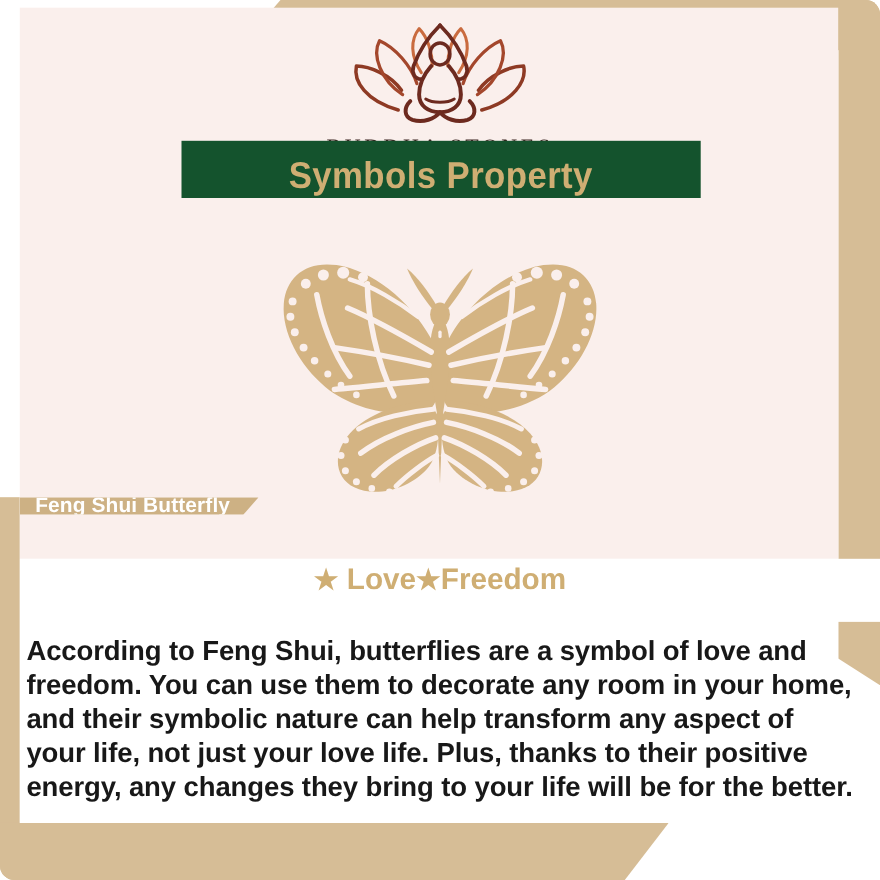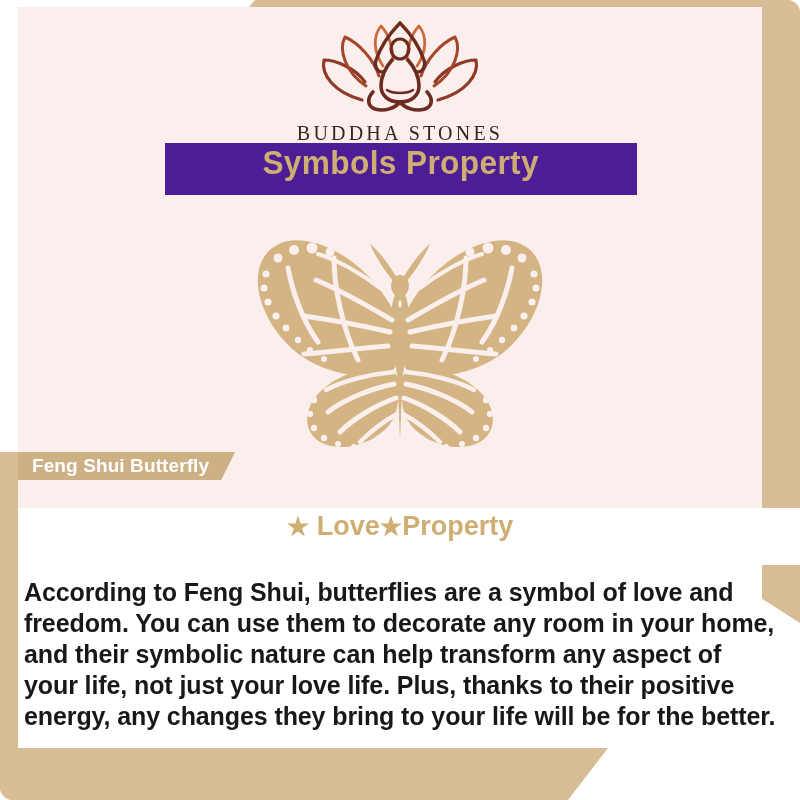--- a/index.html
+++ b/index.html
@@ -85,26 +85,26 @@
     font-size: 20px;
     letter-spacing: 3.2px;
     color: #3a2420;
     font-weight: 400;
   }
 
   
   .title-band {
     position: absolute;
     left: 165px;
-    top: 143px;
+    top: 128px;
     width: 472px;
     height: 52px;
-    background: #4c1d95;
+    background: #14532d;
     display: flex;
-    align-items: flex-start;
+    align-items: flex-end;
     justify-content: center;
   }
   .title-text {
     font-family: "Liberation Sans Narrow", "Liberation Sans", sans-serif;
     font-weight: bold;
     font-size: 34px;
     color: #cfae73;
     letter-spacing: 0.4px;
     transform: scaleX(0.93);
   }
@@ -117,21 +117,21 @@
     width: 356px;
     height: 222px;
   }
   .butterfly-wrap svg { display: block; width: 100%; height: 100%; }
 
   
   .tag {
     position: absolute;
     left: 18px;
     top: 452px;
-    height: 28px;
+    height: 16px;
     background: #cdb184;
     display: flex;
     align-items: center;
     padding: 0 26px 0 14px;
     clip-path: polygon(0 0, 100% 0, calc(100% - 14px) 100%, 0 100%);
   }
   .tag-text {
     font-family: "Liberation Sans Narrow", "Liberation Sans", sans-serif;
     font-weight: bold;
     font-size: 19px;
@@ -329,18 +329,18 @@
   </div>
 
   <div class="tag">
     <span class="tag-text">Feng Shui Butterfly</span>
   </div>
 
   <div class="content-panel"></div>
   <div class="gold-notch"></div>
 
   <div class="subtitle">
-    <span class="star">★</span><span> Love</span><span class="star">★</span><span>Property</span>
+    <span class="star">★</span><span> Love</span><span class="star">★</span><span>Freedom</span>
   </div>
 
   <p class="body-copy">According to Feng Shui, butterflies are a symbol of love and freedom. You can use them to decorate any room in your home, and their symbolic nature can help transform any aspect of your life, not just your love life. Plus, thanks to their positive energy, any changes they bring to your life will be for the better.</p>
 
 </div>
 
 </body></html>

